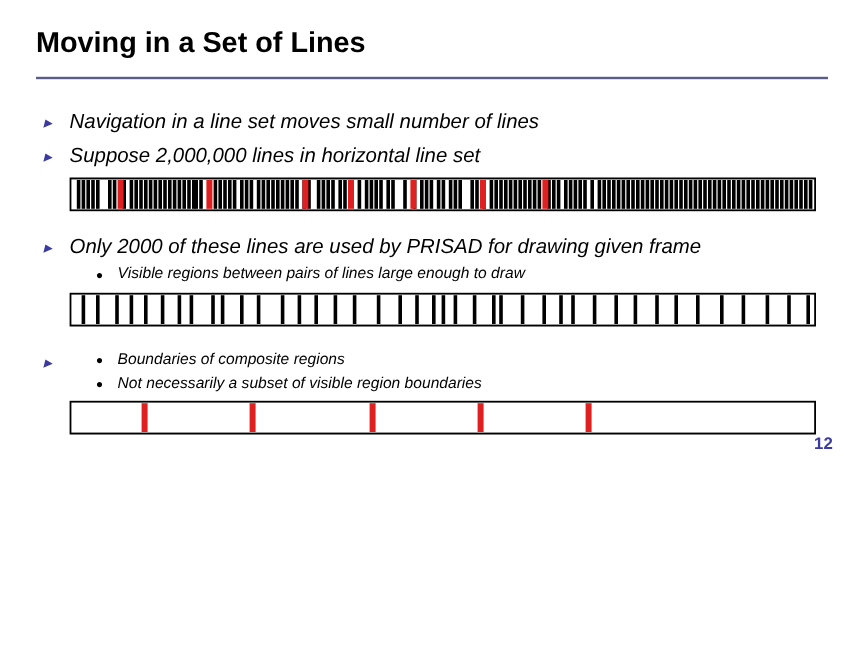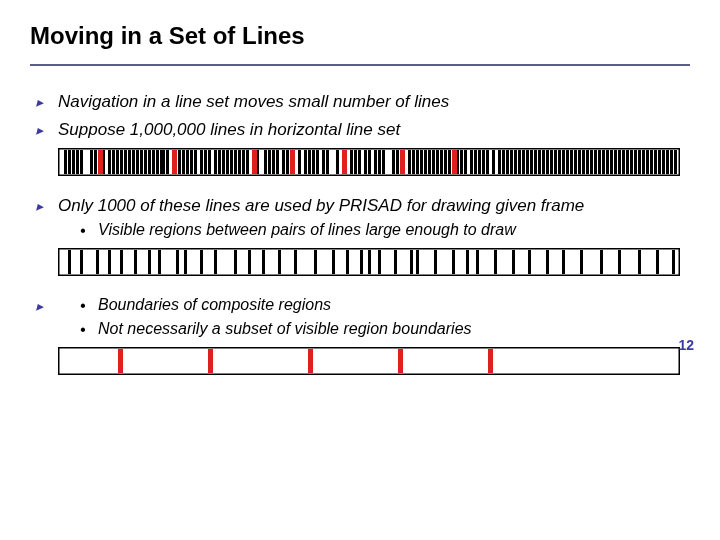--- a/index.html
+++ b/index.html
@@ -50,21 +50,21 @@
     left: 0;
     top: 0;
     color: #3a3aa0;
     font-size: 14px;
     line-height: 24px;
   }
   ul.sub {
     list-style: none;
     margin: 2px 0 0 0;
     padding: 0 0 0 22px;
-    font-size: 16px;
+    font-size: 13px;
     line-height: 1.4;
   }
   ul.sub > li {
     position: relative;
     padding-left: 18px;
     margin-bottom: 2px;
   }
   ul.sub > li::before {
     content: "•";
     position: absolute;
@@ -78,38 +78,38 @@
     margin: 6px 0 18px 28px;
     width: 622px;
   }
   svg.bars {
     display: block;
     width: 622px;
     height: 28px;
   }
   .page-num {
     position: absolute;
-    bottom: 28px;
+    bottom: 4px;
     right: 26px;
     font-size: 14px;
     font-weight: bold;
     color: #3a3aa0;
   }
 </style>
 </head>
 <body>
 
 <div class="slide">
 
   <h1 class="title">Moving in a Set of Lines</h1>
   <hr class="title-rule">
 
   <ul class="top">
     <li>Navigation in a line set moves small number of lines</li>
-    <li>Suppose 1,000,000 lines in horizontal line set</li>
+    <li>Suppose 2,000,000 lines in horizontal line set</li>
   </ul>
 
   <div class="bars-holder">
     <svg class="bars" id="bars-0" viewBox="0 0 622 28">
         <rect x="0.5" y="0.5" width="621" height="27" fill="#fff" stroke="#000" stroke-width="2"></rect>
         <rect x="6" y="2" width="3" height="24" fill="#000"></rect>
         <rect x="10" y="2" width="3" height="24" fill="#000"></rect>
         <rect x="14" y="2" width="3" height="24" fill="#000"></rect>
         <rect x="18" y="2" width="3" height="24" fill="#000"></rect>
         <rect x="22" y="2" width="3" height="24" fill="#000"></rect>
@@ -247,21 +247,21 @@
         <rect x="194" y="2" width="5" height="24" fill="#e02020"></rect>
         <rect x="232" y="2" width="5" height="24" fill="#e02020"></rect>
         <rect x="284" y="2" width="5" height="24" fill="#e02020"></rect>
         <rect x="342" y="2" width="5" height="24" fill="#e02020"></rect>
         <rect x="394" y="2" width="5" height="24" fill="#e02020"></rect>
       </svg>
   </div>
 
   <ul class="top">
     <li>
-      <span>Only 1000 of these lines are used by PRISAD for drawing given frame</span>
+      <span>Only 2000 of these lines are used by PRISAD for drawing given frame</span>
       <ul class="sub">
         <li>Visible regions between pairs of lines large enough to draw</li>
       </ul>
     </li>
   </ul>
 
   <div class="bars-holder">
     <svg class="bars" id="bars-1" viewBox="0 0 622 28">
         <rect x="0.5" y="0.5" width="621" height="27" fill="#fff" stroke="#000" stroke-width="2"></rect>
         <rect x="10" y="2" width="3" height="24" fill="#000"></rect>

